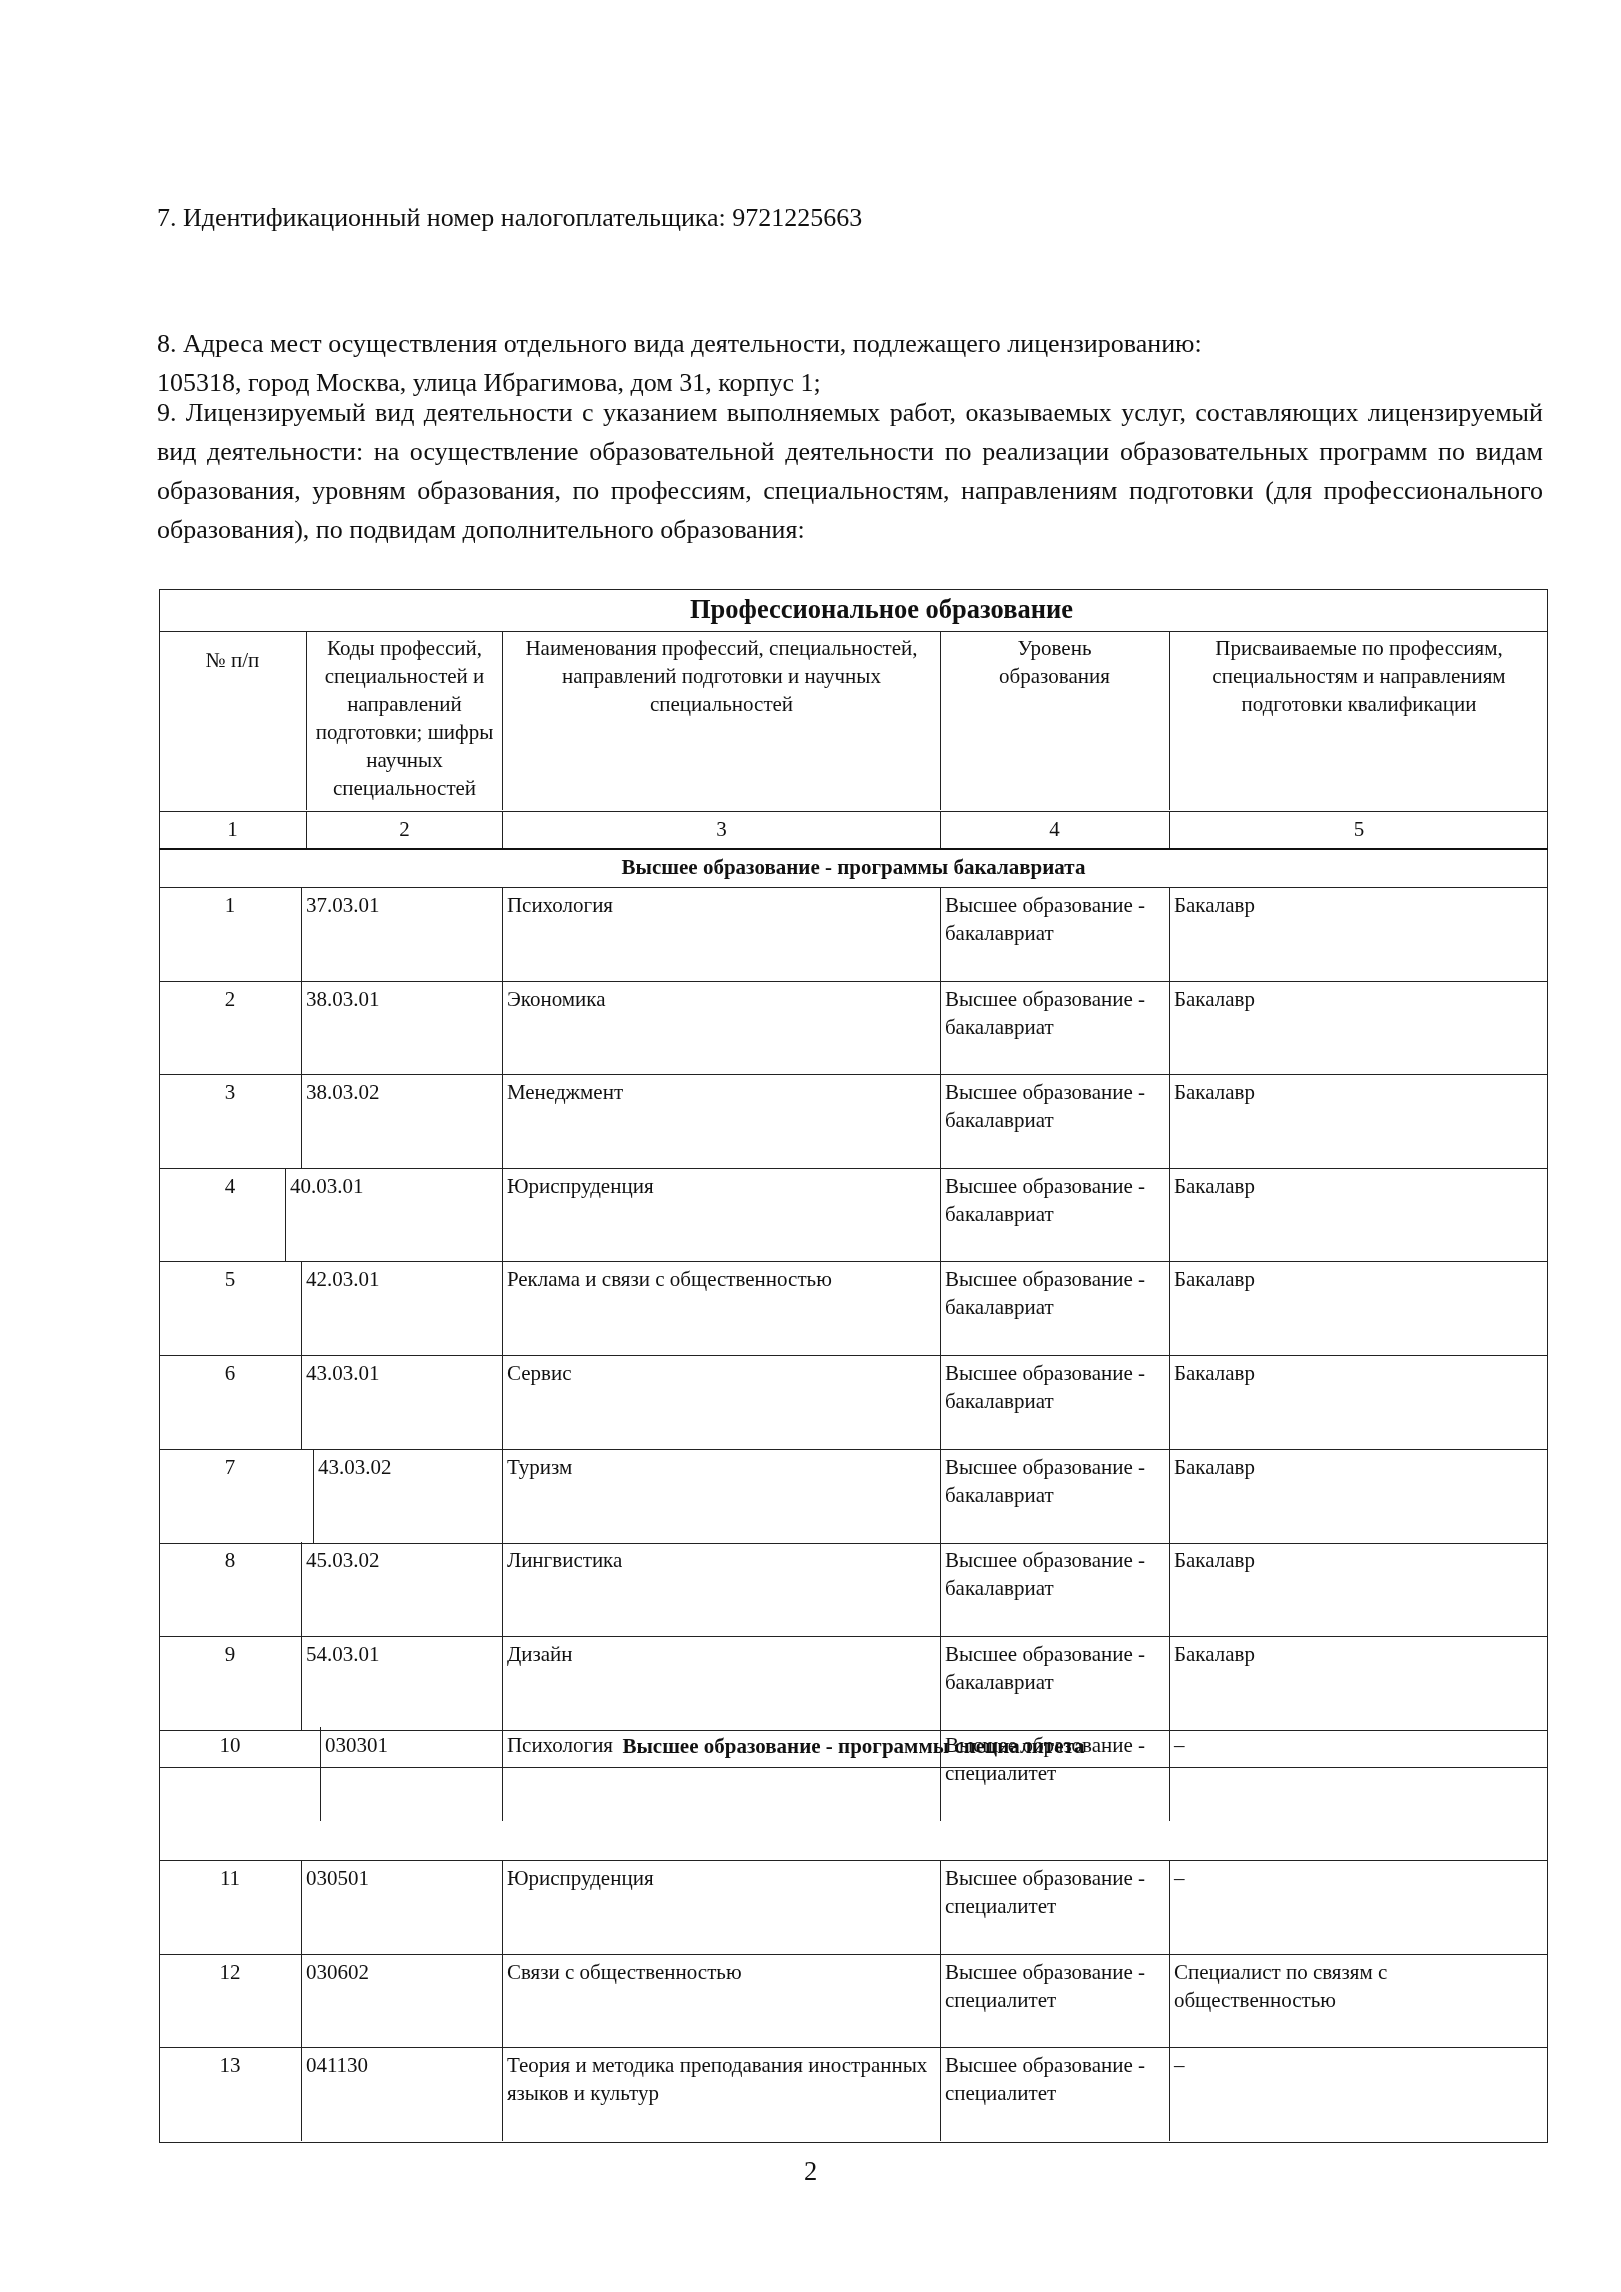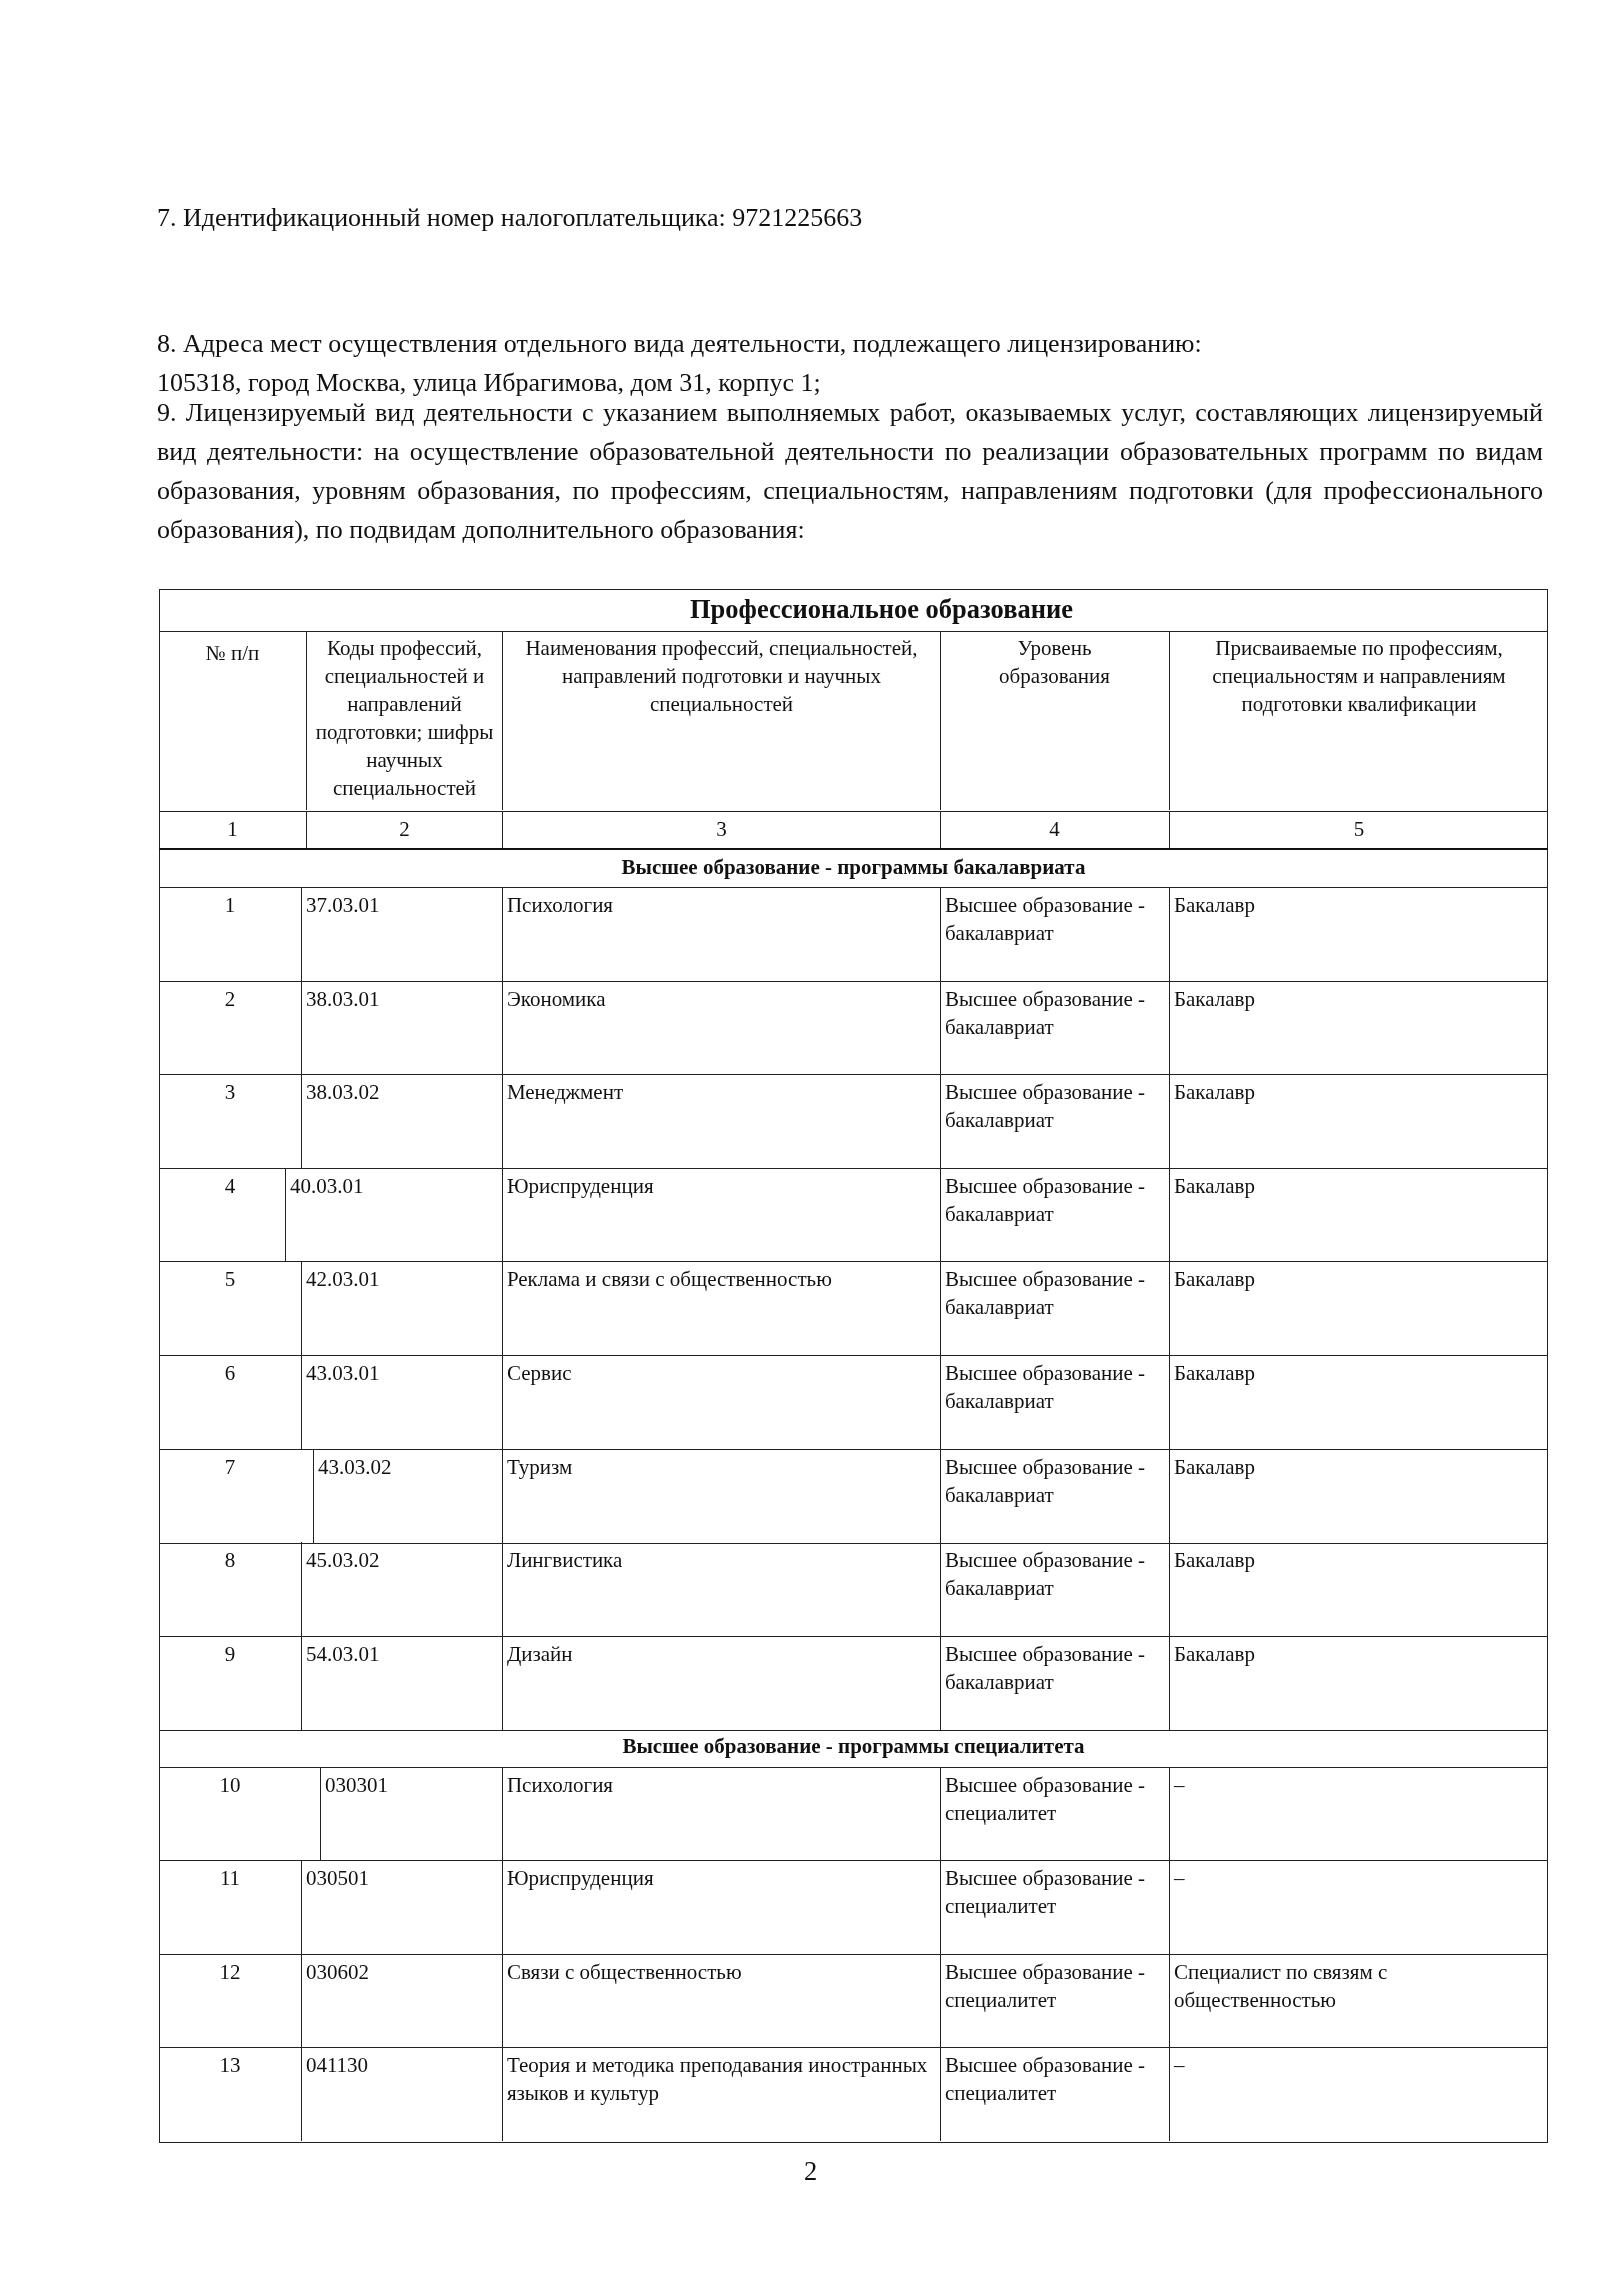--- a/index.html
+++ b/index.html
@@ -37,21 +37,21 @@
   <div class="outer-left"></div>
   <div class="outer-right"></div>
   <div class="rowline" style="top:0;"></div>
 
   <div class="row" style="top:0; height:42px;margin-left:28px;">
     <div class="title">Профессиональное образование</div>
   </div>
   <div class="rowline" style="top:42px;"></div>
 
   <div class="row" style="top:42px; height:179px;">
-    <div class="cell center" style="left:0; width:147px; border-left:none; padding-top:8px;">№ п/п</div>
+    <div class="cell center" style="left:0; width:147px; border-left:none; padding-top:15px;">№ п/п</div>
     <div class="cell center" style="left:147px; width:196px; padding:2.9px 2px 0 2px;">Коды профессий, специальностей и направлений подготовки; шифры научных специальностей</div>
     <div class="cell center" style="left:343px; width:438px; padding:2.9px 13.7px 0 13.7px;">Наименования профессий, специальностей, направлений подготовки и научных специальностей</div>
     <div class="cell center" style="left:781px; width:228px; padding:2.9px 39px 0 39px;">Уровень образования</div>
     <div class="cell center" style="left:1010px; width:379px; padding:2.9px 7.8px 0 7.8px;">Присваиваемые по профессиям, специальностям и направлениям подготовки квалификации</div>
   </div>
   <div class="rowline" style="top:222px;"></div>
 
   <div class="row" style="top:222px; height:38px;">
     <div class="cell center" style="left:0; width:147px; border-left:none; line-height:37px;">1</div>
     <div class="cell center" style="left:147px; width:196px; line-height:37px;">2</div>
@@ -135,21 +135,21 @@
         <div class="cell pad" style="left: 142px; width: 201px;">54.03.01</div>
         <div class="cell pad" style="left: 343px; width: 438px;">Дизайн</div>
         <div class="cell pad" style="left: 781px; width: 228px;">Высшее образование - бакалавриат</div>
         <div class="cell pad" style="left: 1010px; width: 379px;">Бакалавр</div>
       </div>
       <div class="rowline" style="top: 1141px;"></div>
       <div class="row" style="top: 1140px; height: 37px;">
         <div class="section">Высшее образование - программы специалитета</div>
       </div>
       <div class="rowline" style="top: 1178px;"></div>
-      <div class="row" style="top: 1178px; height: 94px;">
+      <div class="row" style="top: 1138px; height: 94px;">
         <div class="cell center" style="left: 0px; width: 142px; border-left: none; padding-top: 3.9px;">10</div>
         <div class="cell pad" style="left: 142px; width: 201px; margin-left: 19px;">030301</div>
         <div class="cell pad" style="left: 343px; width: 438px;">Психология</div>
         <div class="cell pad" style="left: 781px; width: 228px;">Высшее образование - специалитет</div>
         <div class="cell pad" style="left: 1010px; width: 379px;">–</div>
       </div>
       <div class="rowline" style="top: 1271px;"></div>
       <div class="row" style="top: 1271px; height: 94px;">
         <div class="cell center" style="left: 0px; width: 142px; border-left: none; padding-top: 3.9px;">11</div>
         <div class="cell pad" style="left: 142px; width: 201px;">030501</div>

